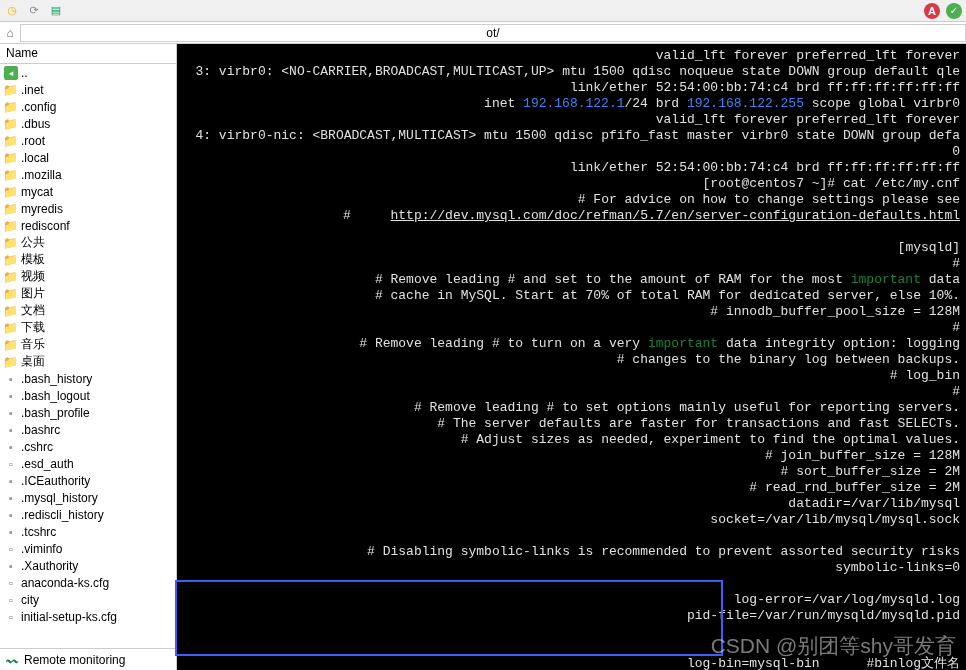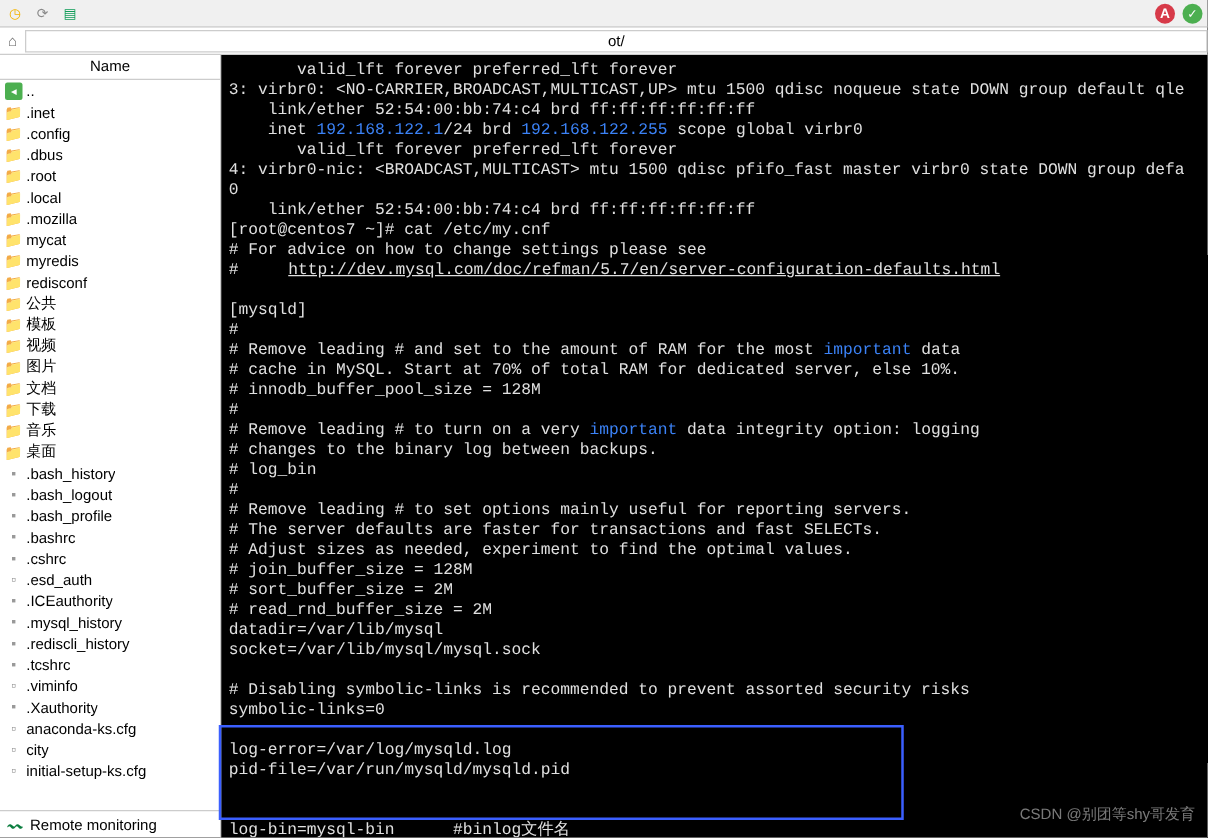--- a/index.html
+++ b/index.html
@@ -6,38 +6,38 @@
 body { font-family: "Segoe UI", Tahoma, sans-serif; font-size: 12px; background: #fff; width: 966px; height: 670px; overflow: hidden; display: flex; flex-direction: column; }
 .toolbar { height: 22px; background: #f0f0f0; border-bottom: 1px solid #ccc; display: flex; align-items: center; padding: 0 4px; gap: 6px; }
 .toolbar .spacer { flex: 1; }
 .tb-icon { width: 16px; height: 16px; display: flex; align-items: center; justify-content: center; font-size: 11px; }
 .check-icon { background: #4caf50; border-radius: 50%; color: #fff; font-size: 10px; }
 .pathbar { height: 22px; display: flex; align-items: center; border-bottom: 1px solid #ccc; }
 .pathbar .icon { width: 20px; text-align: center; color: #666; }
 .pathbar input { flex: 1; border: 1px solid #ccc; padding: 1px 4px; font-size: 12px; height: 18px; text-align: center; }
 .main { flex: 1; display: flex; min-height: 0; }
 .sidebar { width: 177px; border-right: 1px solid #ccc; display: flex; flex-direction: column; background: #fff; overflow: hidden; }
-.col-header { height: 20px; border-bottom: 1px solid #ccc; padding: 2px 6px; font-size: 12px; background: #fff; text-align: center; }
+.col-header { height: 20px; border-bottom: 1px solid #ccc; padding: 2px 6px; font-size: 12px; background: #fff; }
 .file-list { flex: 1; overflow-y: auto; }
 .file-row { display: flex; align-items: center; height: 17px; padding: 0 4px; gap: 3px; cursor: default; }
 .fi { width: 14px; height: 14px; display: inline-flex; align-items: center; justify-content: center; flex-shrink: 0; }
 .fi-up { background: #4caf50; color: #fff; font-size: 9px; border-radius: 2px; }
 .fi-folder { color: #f9c642; font-size: 12px; }
 .fi-folder.sel { color: #5a9bd5; }
 .fi-file { color: #888; font-size: 11px; }
 .fi-hidden { color: #999; font-size: 11px; }
 .fname { font-size: 12px; white-space: nowrap; overflow: hidden; }
 .statusbar { height: 22px; border-top: 1px solid #ccc; display: flex; align-items: center; gap: 6px; padding: 0 6px; font-size: 12px; }
 .status-icon { color: #0a7d3e; font-size: 12px; }
-.terminal { flex: 1; background: #000; color: #e0e0e0; font-family: "Consolas","Courier New",monospace; font-size: 13px; line-height: 16px; padding: 4px 6px; overflow: hidden; white-space: pre; position: relative; }
-.terminal .c-cyan { color: #3b82f6; }
+.terminal { flex: 1; background: #000; color: #e0e0e0; font-family: "Consolas","Courier New",monospace; font-size: 13px; line-height: 16px; padding: 4px 6px; overflow: hidden; white-space: pre; position: relative; text-align: right; }
+.terminal .c-cyan { color: #15803d; }
 .terminal .c-mag { color: #3b82f6; }
 .terminal .c-link { text-decoration: underline; margin-left: 32px; }
 .highlight-box { position: absolute; border: 2px solid #3b5fff; left: 175px; top: 580px; width: 548px; height: 76px; pointer-events: none; }
-.watermark { position: absolute; right: 10px; bottom: 10px; color: rgba(220,220,220,0.55); font-size: 12px; font-family: sans-serif; pointer-events: none; }
+.watermark { position: absolute; right: 10px; bottom: 10px; color: rgba(220,220,220,0.55); font-size: 21px; font-family: sans-serif; pointer-events: none; }
 </style>
 </head>
 <body>
 
 <div class="toolbar">
   <span class="tb-icon" style="color:#f4b400">◷</span>
   <span class="tb-icon" style="color:#888">⟳</span>
   <span class="tb-icon" style="color:#0f9d58">▤</span>
   <span class="spacer"></span>
   <span class="tb-icon" style="background:#d73a49;color:#fff;border-radius:50%;font-weight:bold">A</span>

